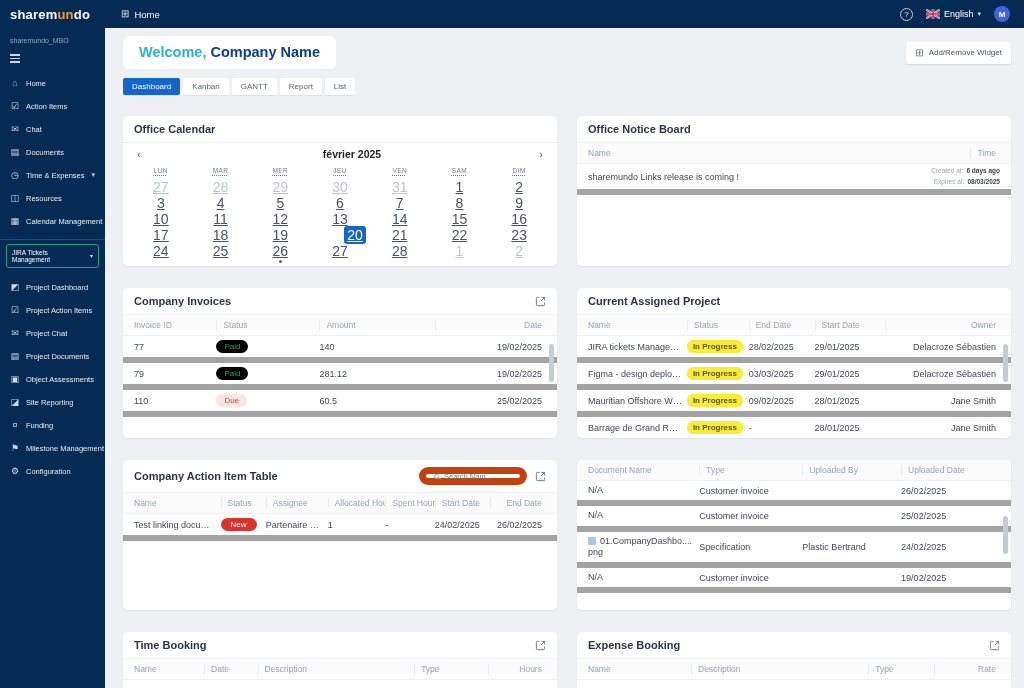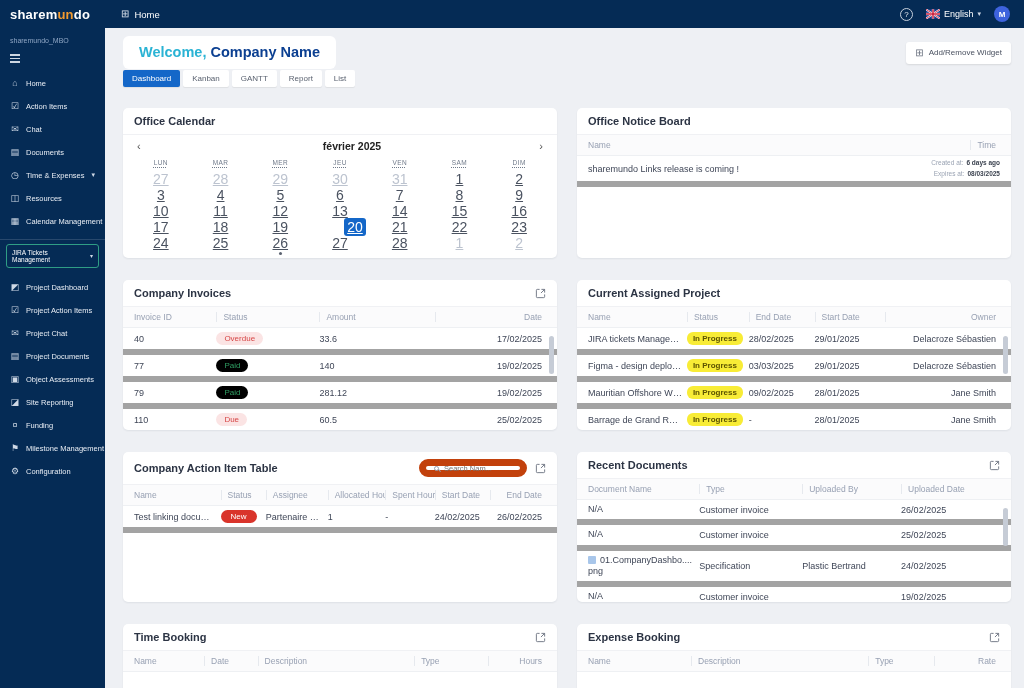--- a/index.html
+++ b/index.html
@@ -33,21 +33,21 @@
   
   .main { position:absolute; top:28px; left:105px; width:919px; height:660px; overflow:hidden; }
   .main-inner { padding:8px 13px 0 18px; }
   .head-row { display:flex; align-items:center; justify-content:space-between; }
   .welcome-chip { background:#fff; padding:8px 16px 9px; border-radius:6px; font-size:14.5px; font-weight:bold; }
   .welcome-chip .w1 { color:#2ab3d4; }
   .welcome-chip .w2 { color:#0b3f91; margin-left:4px; }
   .add-widget-btn { background:#fff; border:none; border-radius:3px; padding:6px 9px; font-size:8px; color:#4a5160; display:flex; gap:5px; align-items:center; box-shadow:0 1px 2px rgba(0,0,0,.1); cursor:pointer; font-family:inherit; }
   .add-widget-btn .grid-glyph { color:#6b7280; }
 
-  .tabs { display:flex; gap:3px; margin-top:1px; }
+  .tabs { display:flex; gap:3px; margin-top:9px; }
   .tab { padding:4px 9px; font-size:8px; border-radius:2px; background:#fff; color:#5a6270; box-shadow:0 1px 1px rgba(0,0,0,.07); cursor:pointer; }
   .tab.active { background:#1467c8; color:#fff; }
 
   .grid { display:grid; grid-template-columns:1fr 1fr; gap:22px 20px; margin-top:21px; }
   .widget { background:#fff; border-radius:5px; box-shadow:0 1px 2px rgba(16,24,40,.07); height:150px; position:relative; overflow:hidden; }
   .w-head { display:flex; align-items:center; justify-content:space-between; padding:7px 11px; border-bottom:1px solid #f0f1f4; }
   .w-title { font-size:11px; font-weight:600; color:#2c3444; }
   .w-tools { display:flex; align-items:center; gap:8px; }
   .expand-icon { display:inline-flex; cursor:pointer; }
 
@@ -425,26 +425,20 @@
         </div>
         <div class="t-head">
 
         <span class="th">Invoice ID</span>
             <span class="th">Status</span>
             <span class="th">Amount</span>
             <span class="th">Date</span>
           </div>
         <div>
 
-            <div class="tr">
-              <span class="td">40</span>
-              <span class="td"><span class="pill pill-red">Overdue</span></span>
-              <span class="td">33.6</span>
-              <span class="td">17/02/2025</span>
-            </div>
 
             <div class="tr">
               <span class="td">77</span>
               <span class="td"><span class="pill pill-green">Paid</span></span>
               <span class="td">140</span>
               <span class="td">19/02/2025</span>
             </div>
 
             <div class="tr">
               <span class="td">79</span>
@@ -551,30 +545,20 @@
               <span class="td">Partenaire Part...</span>
               <span class="td">1</span>
               <span class="td">-</span>
               <span class="td">24/02/2025</span>
               <span class="td">26/02/2025</span>
             </div>
           </div>
       </section>
 
       <section class="widget tbl-docs">
-        <div class="w-head">
-          <span class="w-title">Recent Documents</span>
-          <span class="expand-icon">
-              <svg width="11" height="11" viewBox="0 0 24 24" fill="none" stroke="#6b7280" stroke-width="2">
-                <path d="M14 3h7v7"></path>
-                <path d="M21 3l-8 8"></path>
-                <path d="M21 14v5a2 2 0 0 1-2 2H5a2 2 0 0 1-2-2V5a2 2 0 0 1 2-2h5"></path>
-              </svg>
-            </span>
-        </div>
         <div class="t-head">
 
         <span class="th">Document Name</span>
             <span class="th">Type</span>
             <span class="th">Uploaded By</span>
             <span class="th">Uploaded Date</span>
           </div>
         <div>
 
             <div class="tr">

